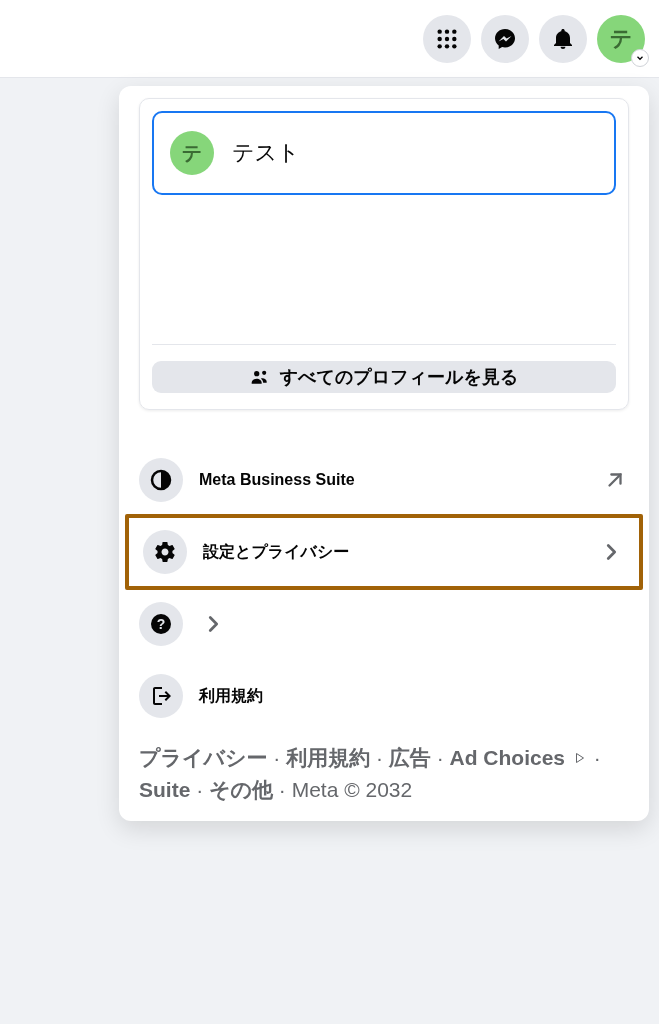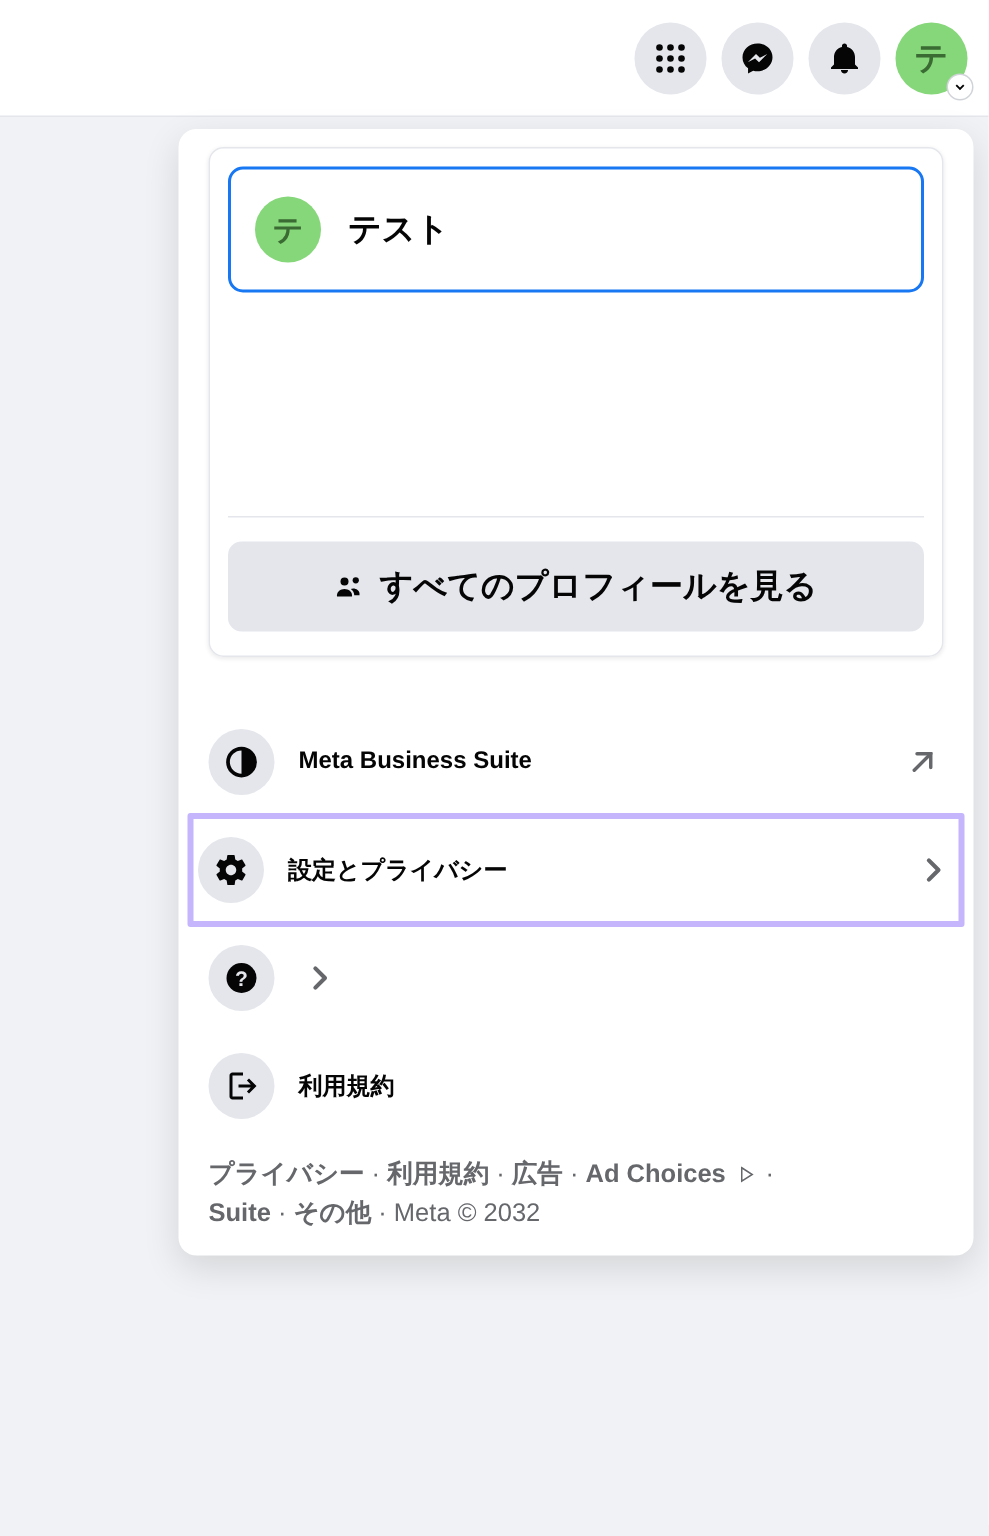--- a/index.html
+++ b/index.html
@@ -78,31 +78,31 @@
     padding: 18px 16px;
     display: flex; align-items: center; gap: 18px;
     cursor: pointer;
   }
   .profile-avatar {
     width: 44px; height: 44px; border-radius: 50%;
     background: #86d67a;
     display: flex; align-items: center; justify-content: center;
     font-weight: 600; font-size: 20px; color: #3a6b33;
   }
-  .profile-name { font-size: 22px; font-weight: 700; }
+  .profile-name { font-size: 22px; font-weight: 400; }
   .profile-gap { height: 150px; border-bottom: 1px solid #e4e6eb; margin: 0 0 16px 0; }
   .all-profiles {
     width: 100%;
     background: #e4e6eb;
     border: none;
     border-radius: 9px;
-    height: 60px;
+    height: 32px;
     display: flex; align-items: center; justify-content: center;
     gap: 10px;
-    font-size: 22px; font-weight: 700;
+    font-size: 18px; font-weight: 700;
     cursor: pointer;
     color: #050505;
   }
 
   
   .menu { padding: 8px 8px 0 8px; margin-top: 26px; }
   .menu-item {
     display: flex; align-items: center;
     padding: 14px 12px;
     border-radius: 10px;
@@ -112,30 +112,30 @@
   .menu-item .mi-icon {
     width: 44px; height: 44px; border-radius: 50%;
     background: #e4e6eb;
     display: flex; align-items: center; justify-content: center;
   }
   .menu-item .mi-label { font-size: 16px; font-weight: 600; flex: 1; }
   .menu-item .mi-sub   { font-size: 14px; color: #65676b; margin-top: 2px; }
   .menu-item .mi-text  { display:flex; flex-direction: column; flex:1; }
   .menu-item .mi-tail  { width: 28px; display:flex; align-items:center; justify-content:center; }
   .highlight {
-    border: 4px solid #c4b5fd;
+    border: 4px solid #a16207;
     border-radius: 2px;
     margin: -2px -2px;
-    padding: 12px 3px;
+    padding: 12px 14px;
   }
 
   
   .footer {
     padding: 10px 5px 0 20px;
-    font-size: 17px;
+    font-size: 21px;
     color: #65676b;
     line-height: 1.5;
   }
   .footer a { color: #65676b; text-decoration: none; font-weight: 600; cursor:pointer; }
   .footer .dot::after { content: " · "; font-weight: 400; }
 
   svg { display: block; }
 </style>
 </head>
 <body>

